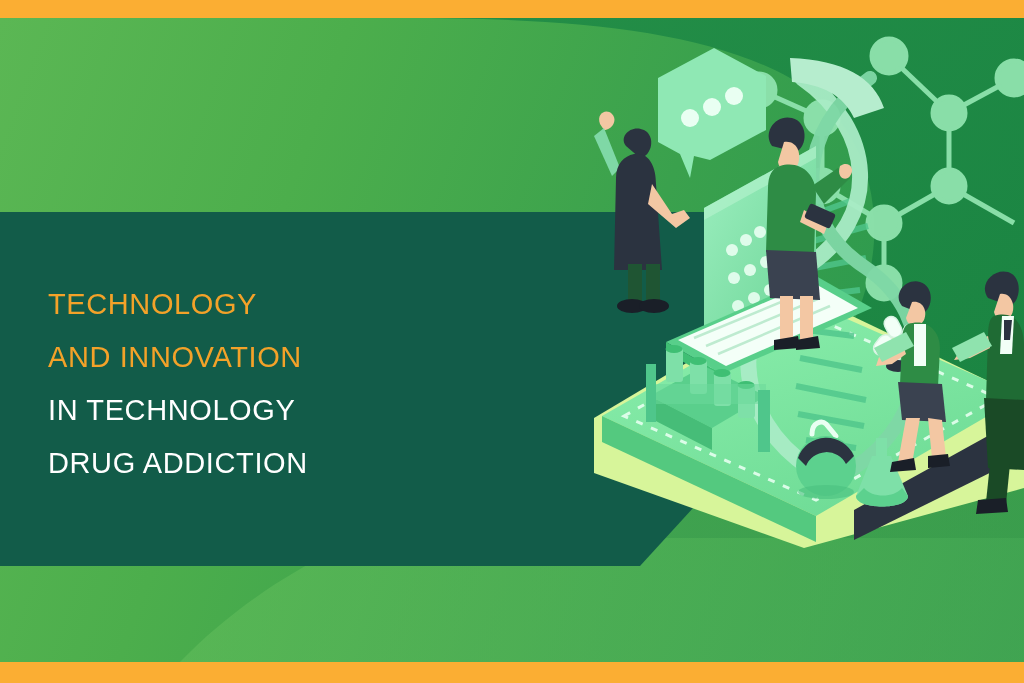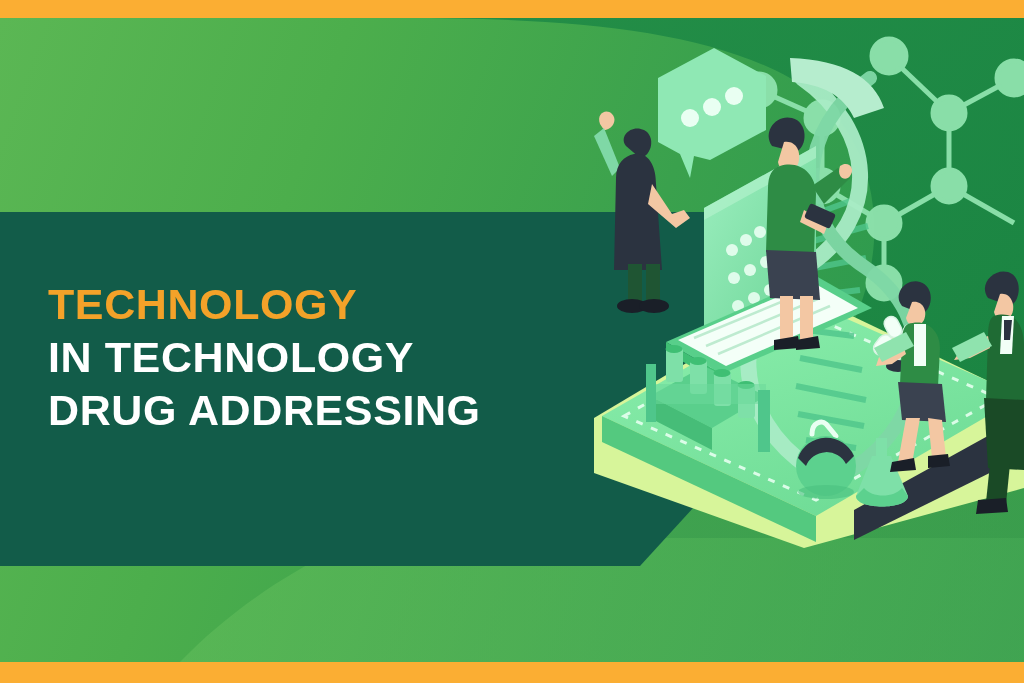--- a/index.html
+++ b/index.html
@@ -38,22 +38,22 @@
 
   
   .headline {
     position:absolute;
     left:48px; top:278px;
     width:520px;
   }
   .hl-line {
     display:block;
     font-family:"Liberation Sans", sans-serif;
-    font-weight:bold;
-    font-size:43px;
+    font-weight:normal;
+    font-size:29px;
     line-height:53px;
     letter-spacing:0.6px;
     white-space:nowrap;
   }
   .hl-orange { color:#F3A229; }
   .hl-white  { color:#FFFFFF; }
 
   
   .illus {
     position:absolute; right:0; top:18px;
@@ -306,17 +306,18 @@
           <path d="M 436 446 L 456 446 L 452 486 L 432 484 Z" fill="#1A4A26"></path>
           <path d="M 424 482 L 452 480 L 454 494 L 422 496 Z" fill="#1A1F28"></path>
         </g>
 
       </g>
     </svg>
   </div>
 
   <div class="headline">
     <span class="hl-line hl-orange">TECHNOLOGY</span>
+    <span class="hl-line hl-orange">AND INNOVATION</span>
     <span class="hl-line hl-white">IN TECHNOLOGY</span>
-    <span class="hl-line hl-white">DRUG ADDRESSING</span>
+    <span class="hl-line hl-white">DRUG ADDICTION</span>
   </div>
 
 </div>
 
 </body></html>

